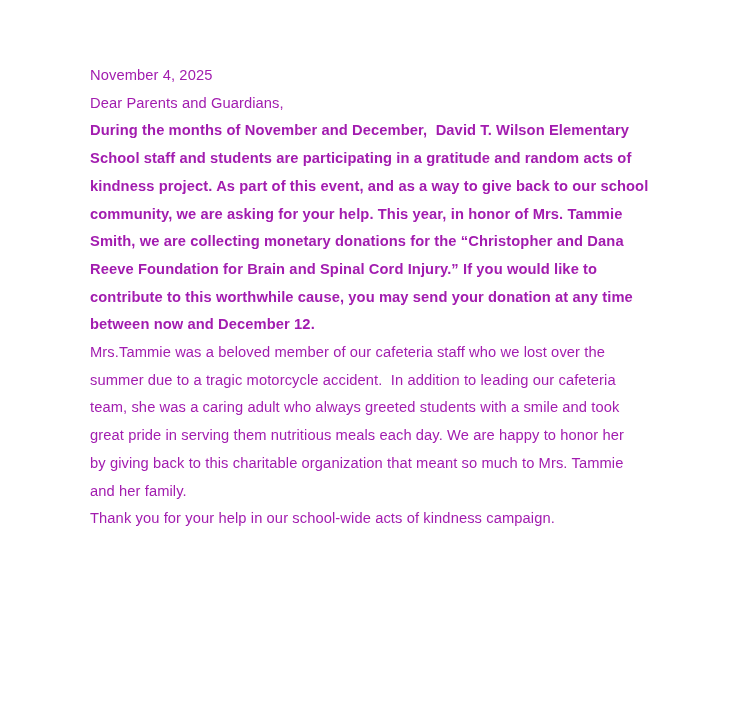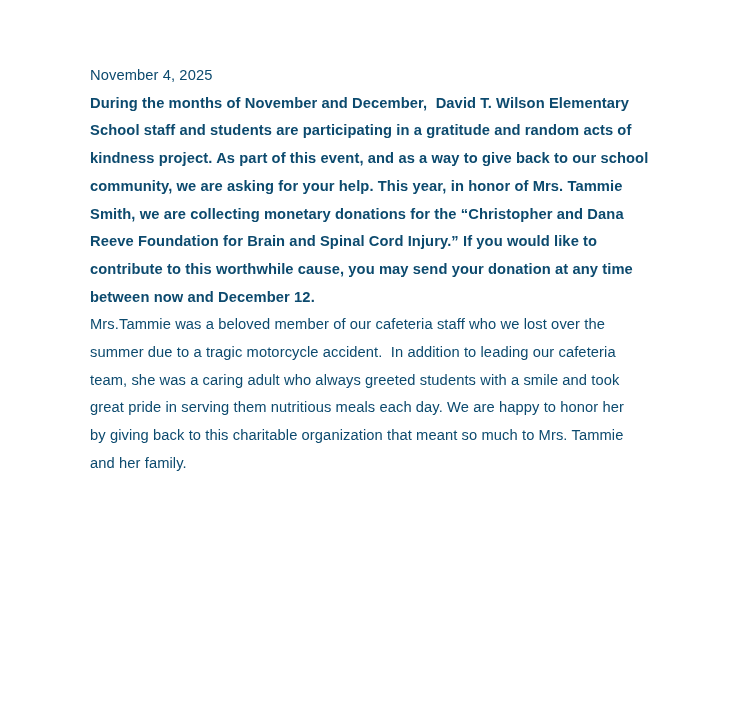--- a/index.html
+++ b/index.html
@@ -19,45 +19,47 @@
     height: 715px;
     padding: 62px 60px 0 90px;
     background: #ffffff;
   }
   .page p {
     margin: 0;
     padding: 0;
     font-family: "Liberation Sans", sans-serif;
     font-size: 14.7px;
     line-height: 27.7px;
-    color: #0c4a6e;
+    color: #a21caf;
     white-space: pre; 
     letter-spacing: 0.1px;
   }
   .salutation { margin-top: 27.3px; }
   .para-1     { margin-top: 21.3px; font-weight: bold; }
   .para-2     { margin-top: 27.4px; }
   .para-3     { margin-top: 28.8px; }
 </style>
 </head>
 <body>
 
 <div class="page">
   <p class="date">November 4, 2025</p>
 
+  <p class="salutation">Dear Parents and Guardians,</p>
 
   <p class="para-1">During the months of November and December,  David T. Wilson Elementary
 School staff and students are participating in a gratitude and random acts of
 kindness project. As part of this event, and as a way to give back to our school
 community, we are asking for your help. This year, in honor of Mrs. Tammie
 Smith, we are collecting monetary donations for the “Christopher and Dana
 Reeve Foundation for Brain and Spinal Cord Injury.” If you would like to
 contribute to this worthwhile cause, you may send your donation at any time
 between now and December 12.</p>
 
   <p class="para-2">Mrs.Tammie was a beloved member of our cafeteria staff who we lost over the
 summer due to a tragic motorcycle accident.  In addition to leading our cafeteria
 team, she was a caring adult who always greeted students with a smile and took
 great pride in serving them nutritious meals each day. We are happy to honor her
 by giving back to this charitable organization that meant so much to Mrs. Tammie
 and her family.</p>
 
+  <p class="para-3">Thank you for your help in our school-wide acts of kindness campaign.</p>
 </div>
 
 </body></html>

